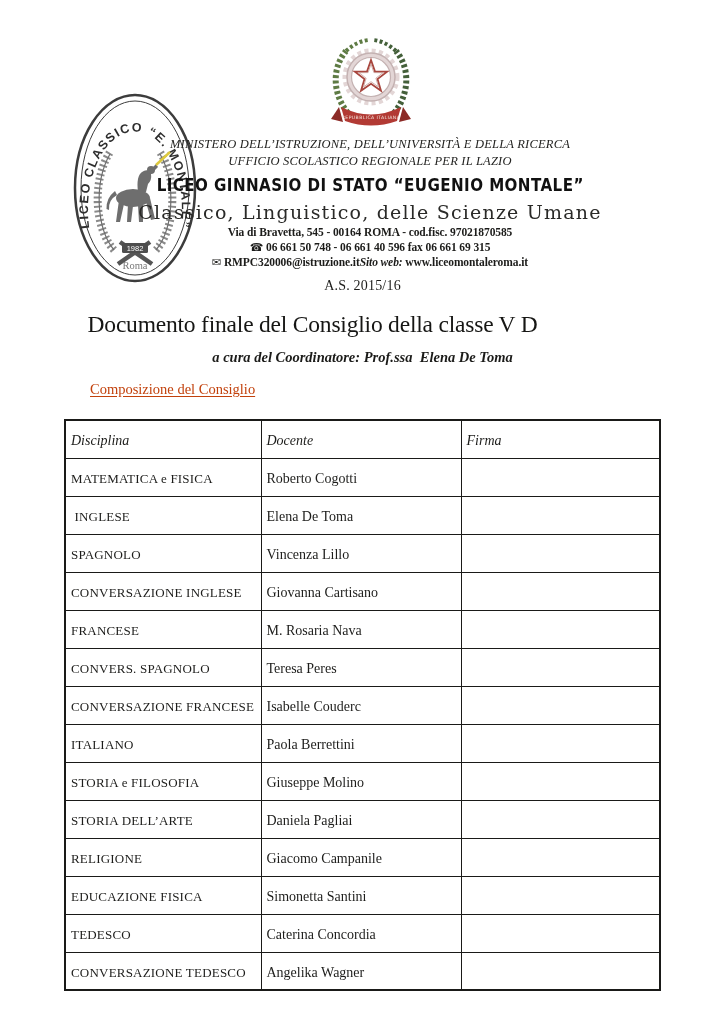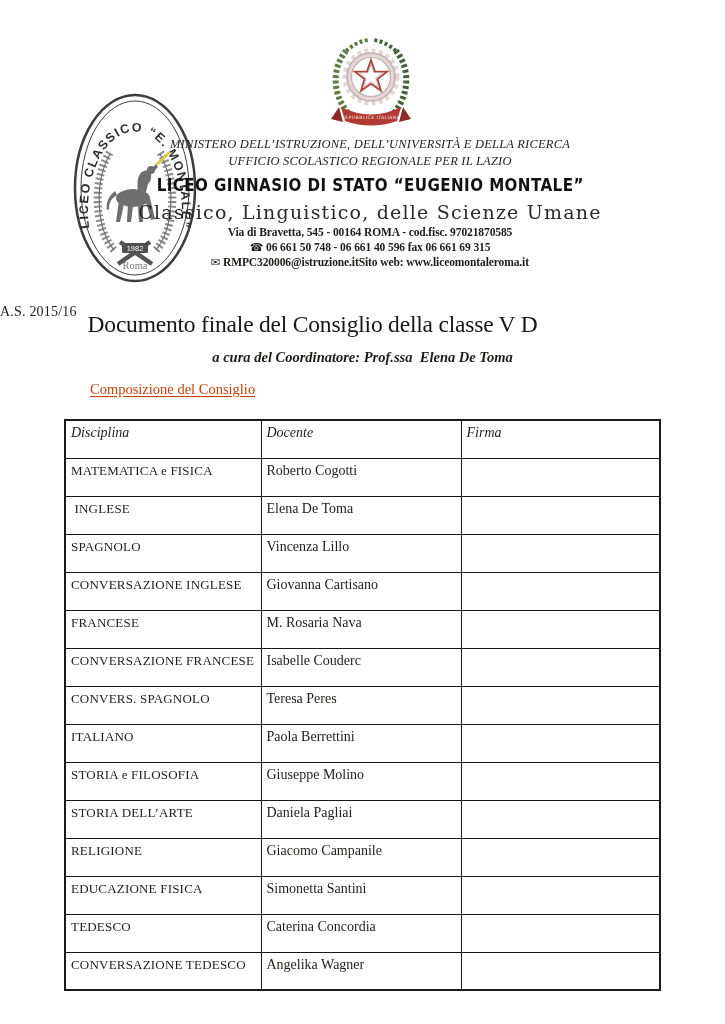--- a/index.html
+++ b/index.html
@@ -34,23 +34,23 @@
   .school-sub{
     font-family:"DejaVu Serif", serif;
     font-size:19px;font-weight:300;letter-spacing:1.2px;
     line-height:26px;color:#2a2a28;
   }
   .addr{
     font-size:11.5px;font-weight:bold;line-height:14.5px;
     letter-spacing:-.1px;color:#1c1c1a;white-space:pre;
   }
   .addr .glyph{font-family:"DejaVu Sans", sans-serif;font-size:11px;}
-  .addr .weblabel{margin-left:0;}
+  .addr .weblabel{margin-left:0;font-style:italic;}
   
-  .as-year{position:absolute;left:0;top:304px;width:725px;text-align:left;font-size:14px;letter-spacing:.2px;}
+  .as-year{position:absolute;left:0;top:278px;width:725px;text-align:center;font-size:14px;letter-spacing:.2px;}
   .doc-title{
     position:absolute;left:0;top:311px;width:625px;margin:0;
     text-align:center;font-size:23.5px;font-weight:normal;
     letter-spacing:-.2px;color:#161614;
   }
   .doc-subtitle{
     position:absolute;left:0;top:349px;width:725px;text-align:center;
     font-style:italic;font-weight:600;font-size:14.5px;white-space:pre;color:#1b1b19;
   }
   .section-heading{
@@ -59,21 +59,21 @@
   }
   
   table.council{
     position:absolute;left:64px;top:419px;width:595px;
     border-collapse:collapse;table-layout:fixed;
     border:2px solid #1a1a18;
   }
   table.council th, table.council td{
     border:1.5px solid #1a1a18;
     vertical-align:top;
-    padding:4px 4px 0 5px;
+    padding:12px 4px 0 5px;
     height:38px;box-sizing:border-box;
     white-space:pre-wrap;overflow:hidden;
   }
   table.council th{
     font-style:italic;font-weight:normal;font-size:14px;text-align:left;
   }
   td.c-disc{font-size:13px;letter-spacing:.2px;}
   td.c-doc{font-size:14px;}
   td.c-firma{font-size:14px;}
 </style>
@@ -185,30 +185,30 @@
       <td class="c-disc">CONVERSAZIONE INGLESE</td>
       <td class="c-doc">Giovanna Cartisano</td>
       <td class="c-firma"></td>
     </tr>
         <tr>
       <td class="c-disc">FRANCESE</td>
       <td class="c-doc">M. Rosaria Nava</td>
       <td class="c-firma"></td>
     </tr>
         <tr>
+      <td class="c-disc">CONVERS. SPAGNOLO</td>
+      <td class="c-doc">Teresa Peres</td>
+      <td class="c-firma"></td>
+    </tr>
+        <tr>
       <td class="c-disc">CONVERSAZIONE FRANCESE</td>
       <td class="c-doc">Isabelle Couderc</td>
       <td class="c-firma"></td>
     </tr>
         <tr>
-      <td class="c-disc">CONVERS. SPAGNOLO</td>
-      <td class="c-doc">Teresa Peres</td>
-      <td class="c-firma"></td>
-    </tr>
-        <tr>
       <td class="c-disc">ITALIANO</td>
       <td class="c-doc">Paola Berrettini</td>
       <td class="c-firma"></td>
     </tr>
         <tr>
       <td class="c-disc">STORIA e FILOSOFIA</td>
       <td class="c-doc">Giuseppe Molino</td>
       <td class="c-firma"></td>
     </tr>
         <tr>

